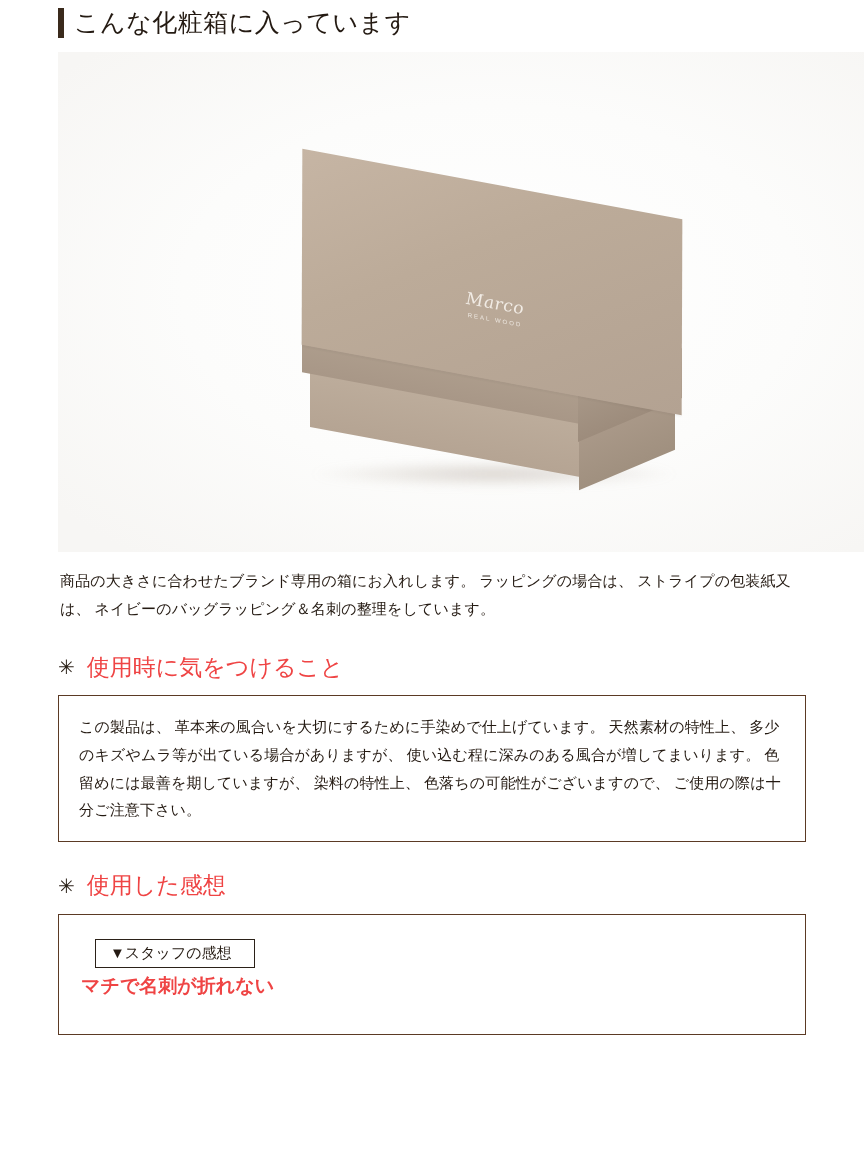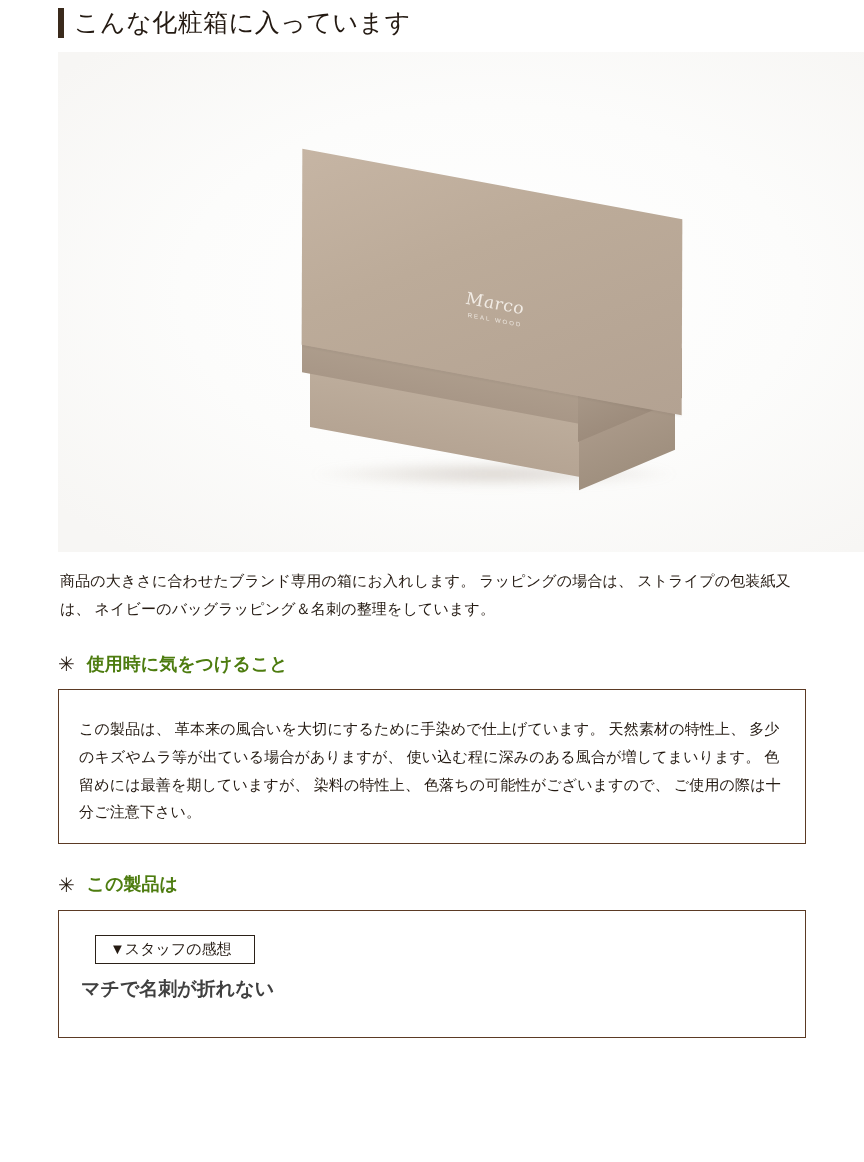--- a/index.html
+++ b/index.html
@@ -158,31 +158,30 @@
     align-items: center;
     margin: 30px 0 0 0;
   }
   .star-heading .star {
     font-size: 20px;
     line-height: 1;
     color: #2b2118;
     margin-right: 12px;
   }
   .star-heading .txt {
-    font-size: 18px;
+    font-size: 23px;
     line-height: 1.2;
-    color: #4d7c0f;
-    font-weight: bold;
+    color: #ef4444;
   }
 
   
   .note-box {
     margin: 14px 0 0 0;
     border: 1px solid #5b3a24;
-    padding: 26px 20px 16px 20px;
+    padding: 18px 20px 16px 20px;
   }
   .note-box p {
     margin: 0;
   }
 
   
   .impression-box {
     margin: 14px 0 0 0;
     border: 1px solid #5b3a24;
     padding: 20px 12px 26px 22px;
@@ -195,22 +194,22 @@
     line-height: 1.2;
     font-family: "Liberation Sans", "DejaVu Sans", sans-serif;
     margin: 4px 0 0 14px;
     color: #241a12;
   }
   .impression-title {
     font-family: "Liberation Sans", "DejaVu Sans", sans-serif;
     font-weight: bold;
     font-size: 19px;
     line-height: 1.3;
-    margin: 13px 0 10px 0;
-    color: #404040;
+    margin: 6px 0 10px 0;
+    color: #ef4444;
   }
   .impression-body {
     font-family: "Liberation Serif", "DejaVu Serif", serif;
     font-size: 15px;
     line-height: 1.95;
     color: #241a12;
   }
 </style>
 </head>
 <body>
@@ -243,21 +242,21 @@
     <span class="star">✳</span>
     <span class="txt">使用時に気をつけること</span>
   </div>
 
   <div class="note-box">
     <p class="body-text">この製品は、 革本来の風合いを大切にするために手染めで仕上げています。 天然素材の特性上、 多少のキズやムラ等が出ている場合がありますが、 使い込む程に深みのある風合が増してまいります。 色留めには最善を期していますが、 染料の特性上、 色落ちの可能性がございますので、 ご使用の際は十分ご注意下さい。</p>
   </div>
 
   <div class="star-heading">
     <span class="star">✳</span>
-    <span class="txt">この製品は</span>
+    <span class="txt">使用した感想</span>
   </div>
 
   <div class="impression-box">
     <div class="staff-tag">▼スタッフの感想</div>
     <div class="impression-title">マチで名刺が折れない</div>
   </div>
 
 </div>
 
 </body></html>

